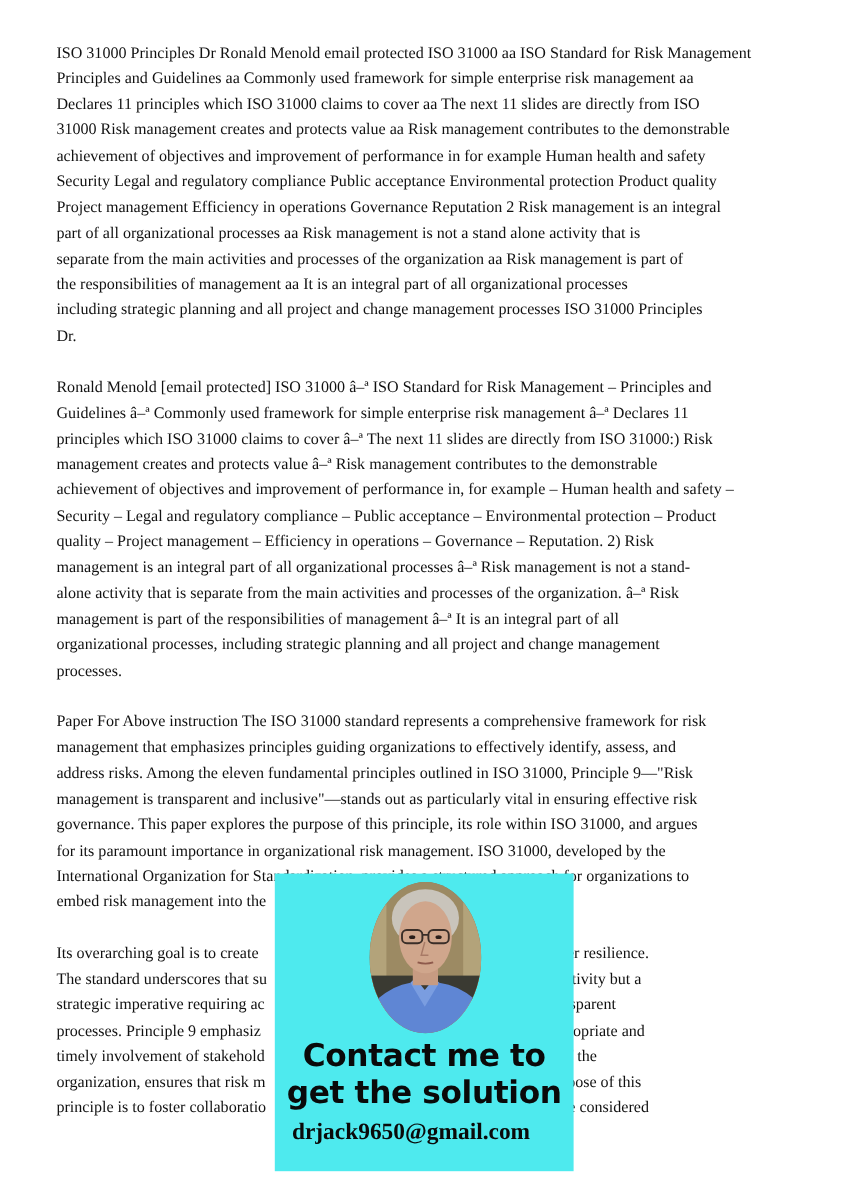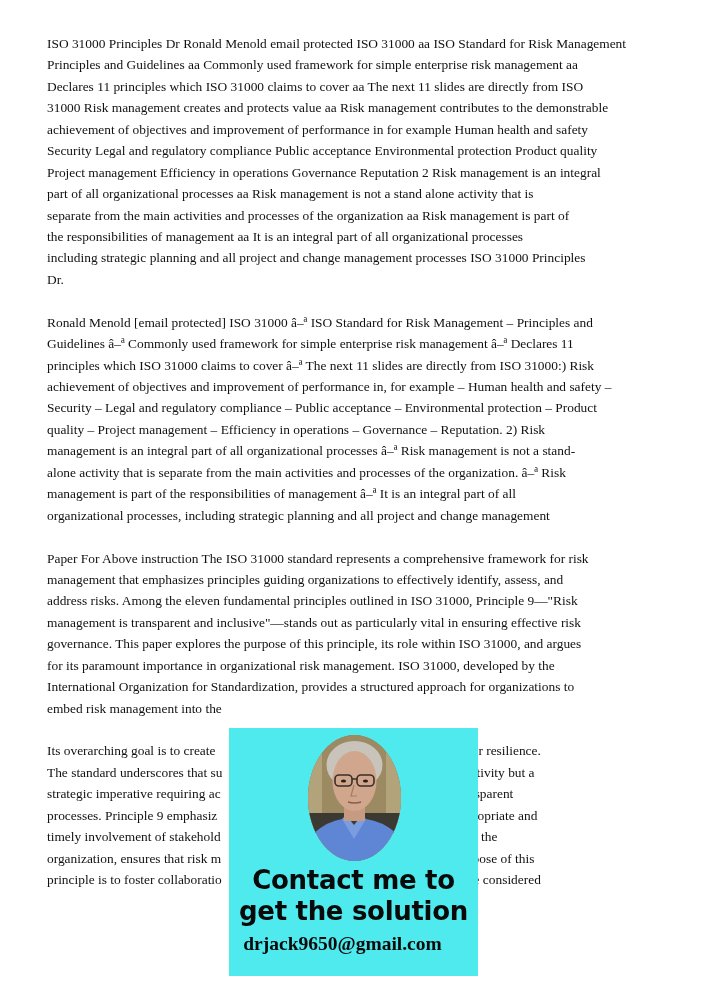--- a/index.html
+++ b/index.html
@@ -104,27 +104,29 @@
       <span class="line">separate from the main activities and processes of the organization aa Risk management is part of</span>
       <span class="line">the responsibilities of management aa It is an integral part of all organizational processes</span>
       <span class="line">including strategic planning and all project and change management processes ISO 31000 Principles</span>
       <span class="line">Dr.</span>
     </div>
 
     <div class="para">
       <span class="line">Ronald Menold [email protected] ISO 31000 â–ª ISO Standard for Risk Management – Principles and</span>
       <span class="line">Guidelines â–ª Commonly used framework for simple enterprise risk management â–ª Declares 11</span>
       <span class="line">principles which ISO 31000 claims to cover â–ª The next 11 slides are directly from ISO 31000:) Risk</span>
+      <span class="line">management creates and protects value â–ª Risk management contributes to the demonstrable</span>
       <span class="line">achievement of objectives and improvement of performance in, for example – Human health and safety –</span>
       <span class="line">Security – Legal and regulatory compliance – Public acceptance – Environmental protection – Product</span>
       <span class="line">quality – Project management – Efficiency in operations – Governance – Reputation. 2) Risk</span>
       <span class="line">management is an integral part of all organizational processes â–ª Risk management is not a stand-</span>
       <span class="line">alone activity that is separate from the main activities and processes of the organization. â–ª Risk</span>
       <span class="line">management is part of the responsibilities of management â–ª It is an integral part of all</span>
       <span class="line">organizational processes, including strategic planning and all project and change management</span>
+      <span class="line">processes.</span>
     </div>
 
     <div class="para">
       <span class="line">Paper For Above instruction The ISO 31000 standard represents a comprehensive framework for risk</span>
       <span class="line">management that emphasizes principles guiding organizations to effectively identify, assess, and</span>
       <span class="line">address risks. Among the eleven fundamental principles outlined in ISO 31000, Principle 9—"Risk</span>
       <span class="line">management is transparent and inclusive"—stands out as particularly vital in ensuring effective risk</span>
       <span class="line">governance. This paper explores the purpose of this principle, its role within ISO 31000, and argues</span>
       <span class="line">for its paramount importance in organizational risk management. ISO 31000, developed by the</span>
       <span class="line">International Organization for Standardization, provides a structured approach for organizations to</span>

